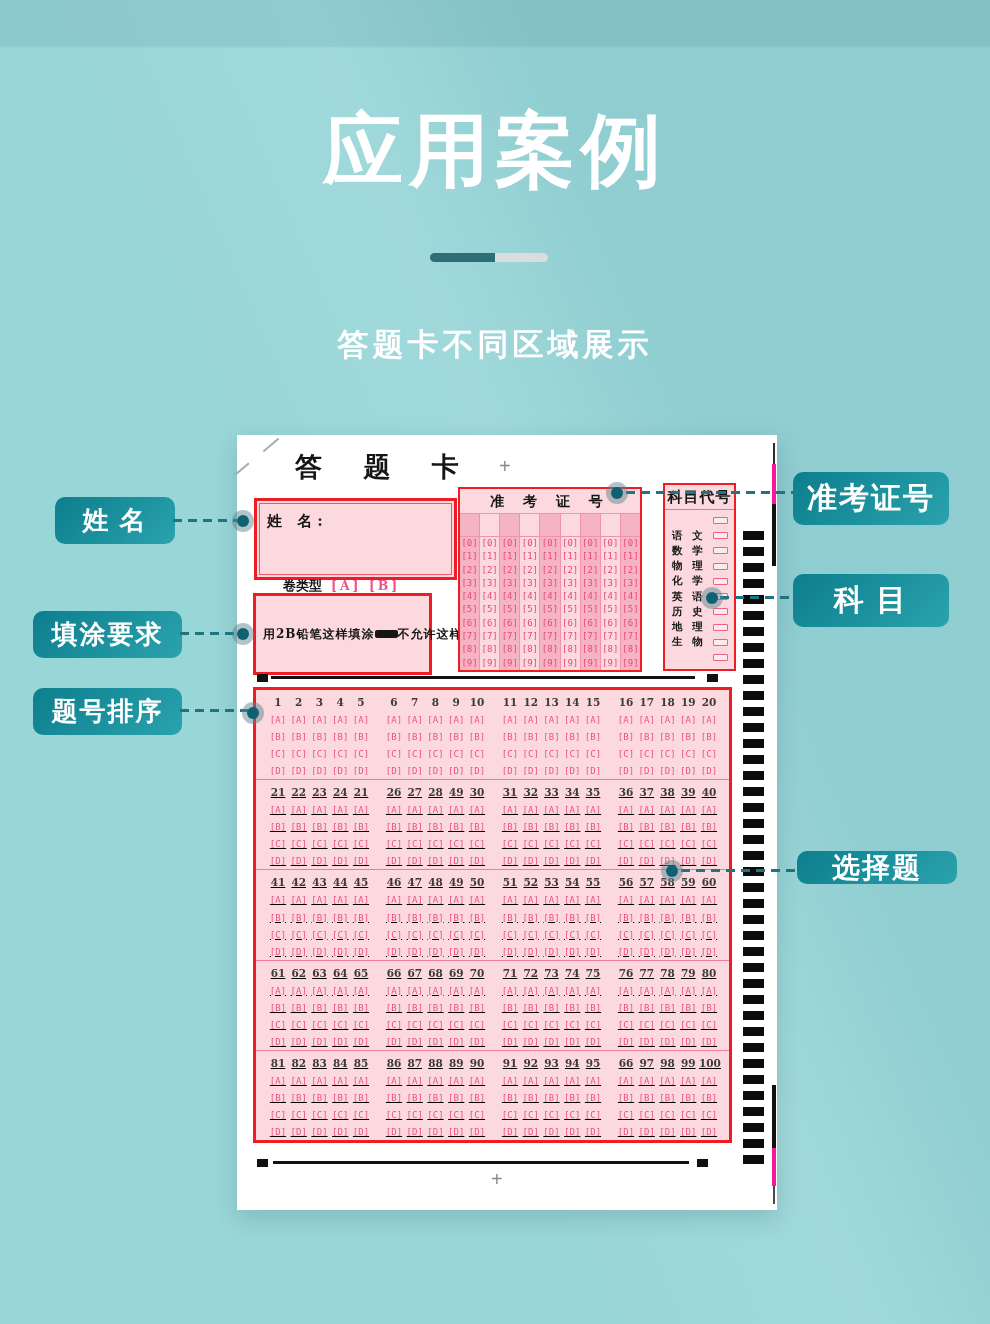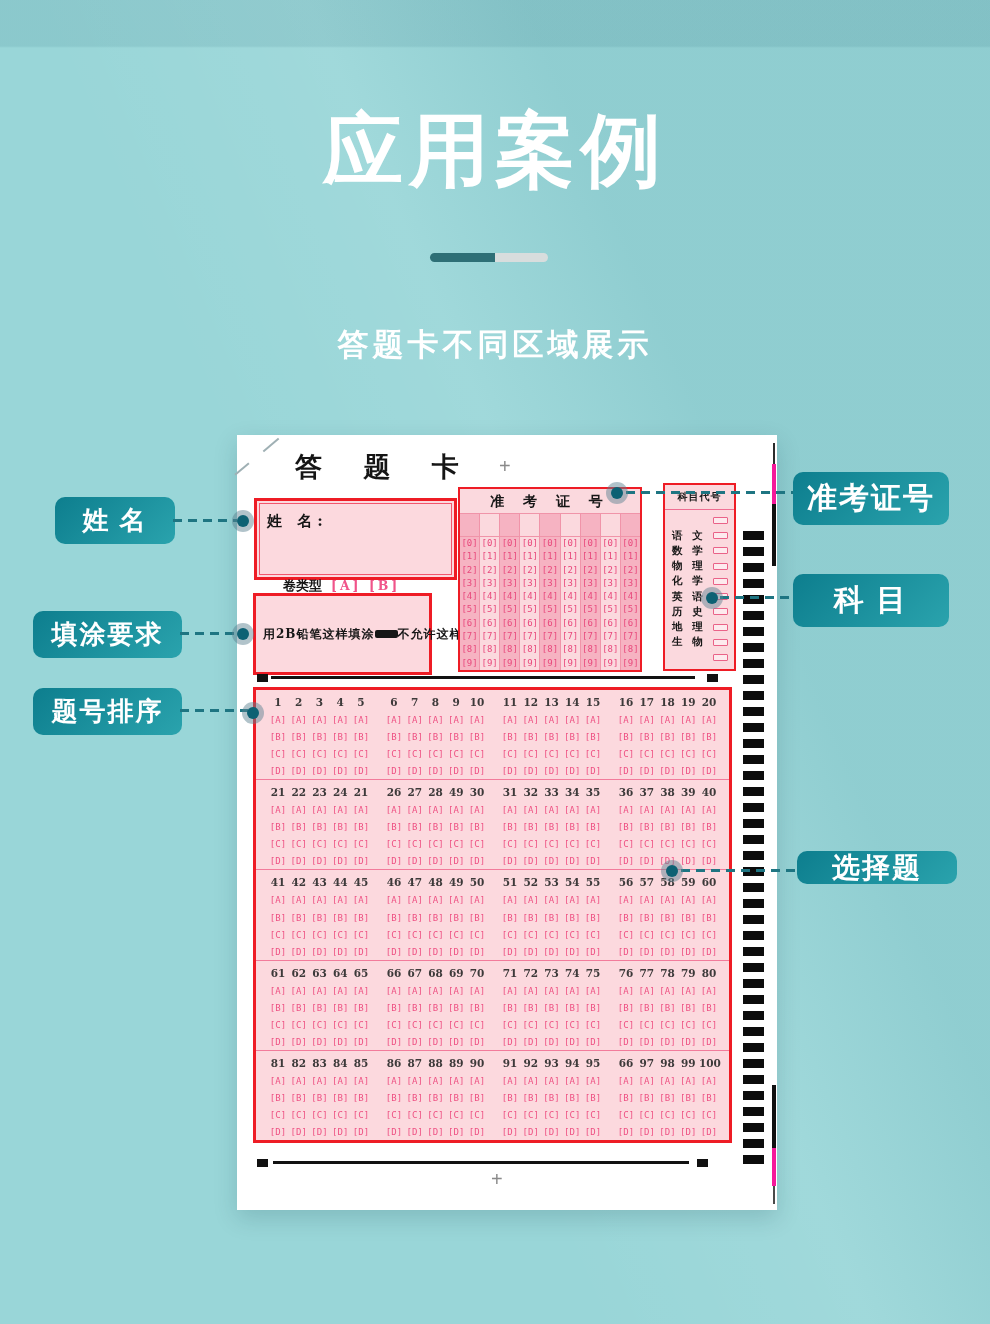--- a/index.html
+++ b/index.html
@@ -81,42 +81,42 @@
   .zk-col.dark{background:#f6b3c2;}
   .zk-blank{height:22px;border-bottom:1px solid #f094a9;flex:none;}
   .zk-digit{flex:1;font-size:9px;color:#e8487c;text-align:center;line-height:13px;
     font-family:"DejaVu Sans Mono", monospace;}
 
   .km-box{
     position:absolute;left:426px;top:48px;width:73px;height:188px;
     border:2.5px solid #ee1c25;background:#fbd9de;display:flex;flex-direction:column;
     box-sizing:border-box;
   }
-  .km-header{height:24px;line-height:24px;text-align:center;font-size:10px;
+  .km-header{height:24px;line-height:24px;text-align:center;font-size:15px;
     letter-spacing:1px;font-weight:600;color:#161616;border-bottom:1px solid #ef6e92;
     font-family:"DejaVu Serif", serif;}
   .km-rows{flex:1;display:flex;flex-direction:column;justify-content:space-between;
     padding:5px 6px 6px 7px;}
   .km-row{display:flex;justify-content:flex-end;align-items:center;height:11px;}
   .km-label{font-size:10.5px;letter-spacing:3px;font-weight:600;color:#161616;
     font-family:"DejaVu Serif", serif;white-space:nowrap;margin-right:auto;}
   .km-bubble{width:15px;height:7px;border:1px solid #ea6288;background:#fdeaee;
     border-radius:1px;flex:none;box-sizing:border-box;}
 
   .sep-sq{position:absolute;width:11px;height:8px;background:#111;}
   .sep-line{position:absolute;height:3px;background:#111;}
 
   .q-grid{
     position:absolute;left:16px;top:252px;width:479px;height:456px;
     border:3px solid #ee1c25;background:#fcd9de;display:flex;flex-direction:column;
     box-sizing:border-box;
   }
   .q-block{flex:1;padding:6px 10px 3px 12px;display:flex;flex-direction:column;
     justify-content:space-between;}
-  .q-block + .q-block{border-top:1px solid #f27b9b;}
+  .q-block + .q-block{border-top:1px solid #f27b9b;text-decoration:underline;}
   .q-row{display:flex;justify-content:space-between;}
   .q-group{width:103px;display:flex;justify-content:space-between;}
   .q-cell{width:20px;text-align:center;white-space:nowrap;}
   .q-num{font-size:10.5px;color:#3d3a3a;font-weight:600;font-family:"DejaVu Serif", serif;}
   .q-opt{font-size:9px;color:#ee5183;font-family:"DejaVu Sans Mono", monospace;}
 
   .timing-strip{position:absolute;left:506px;top:96px;width:21px;display:flex;
     flex-direction:column;gap:7px;}
   .tmark{width:21px;height:9px;background:#0c0c0c;flex:none;}
 

